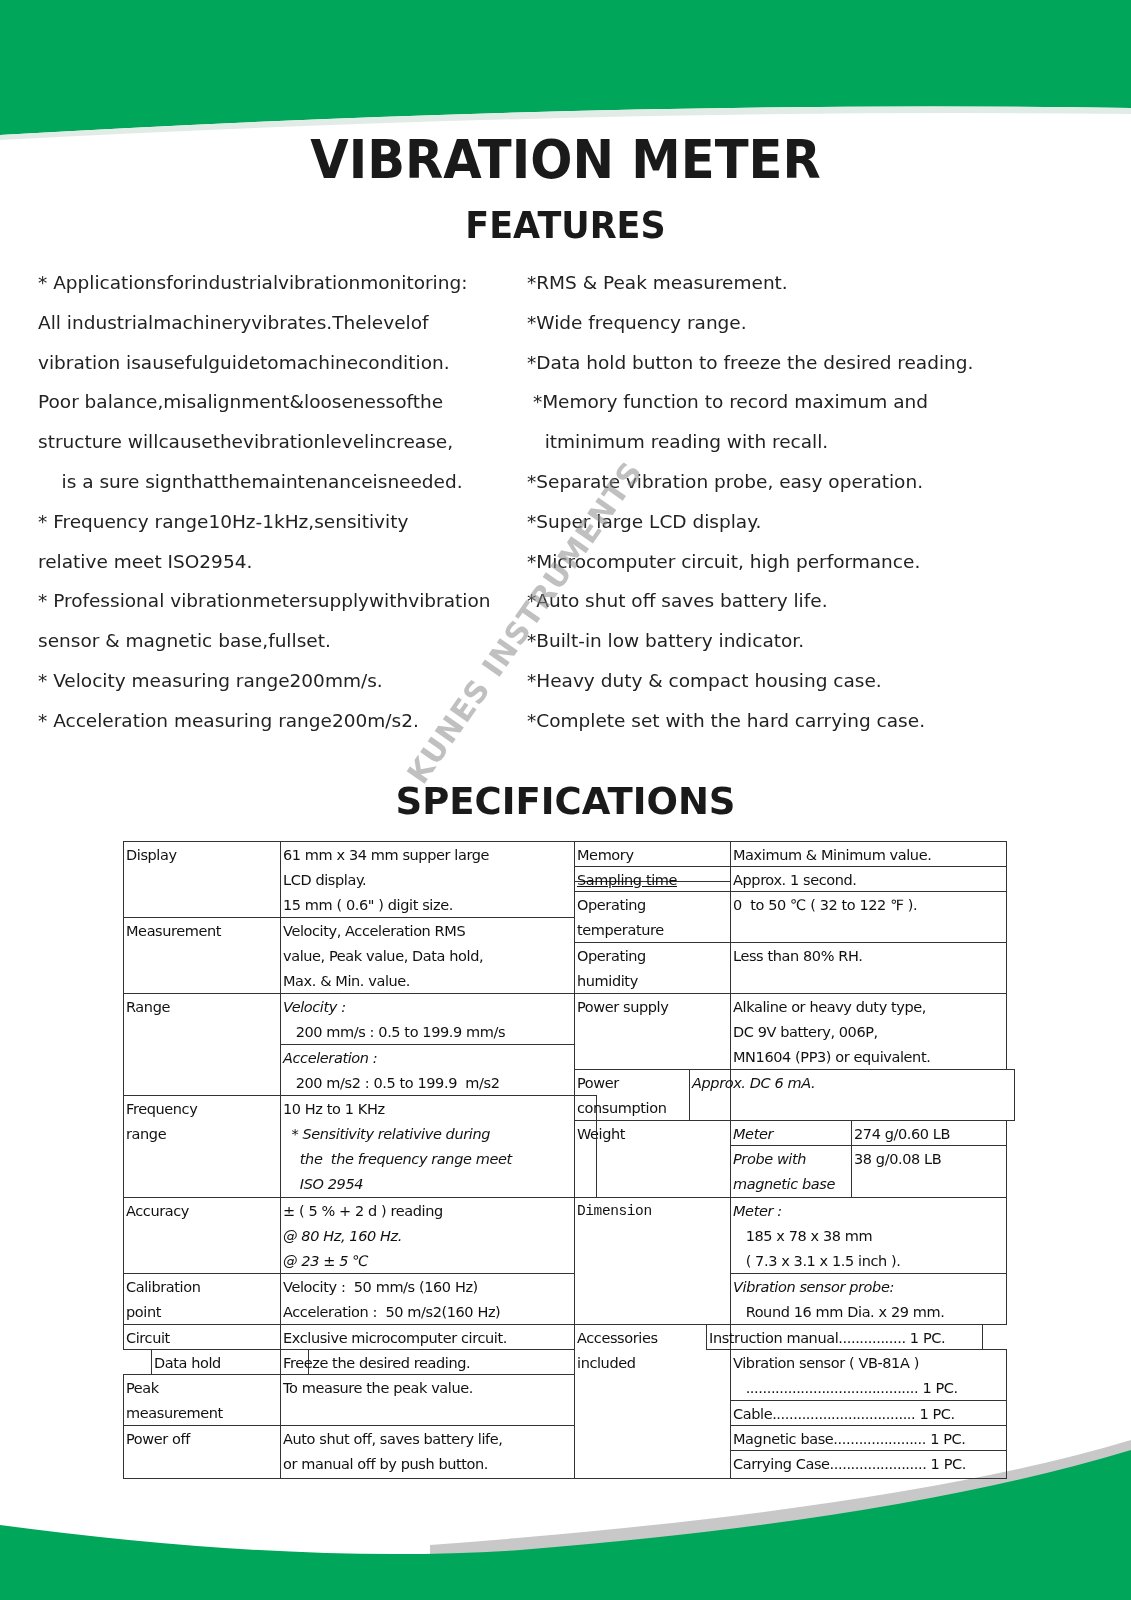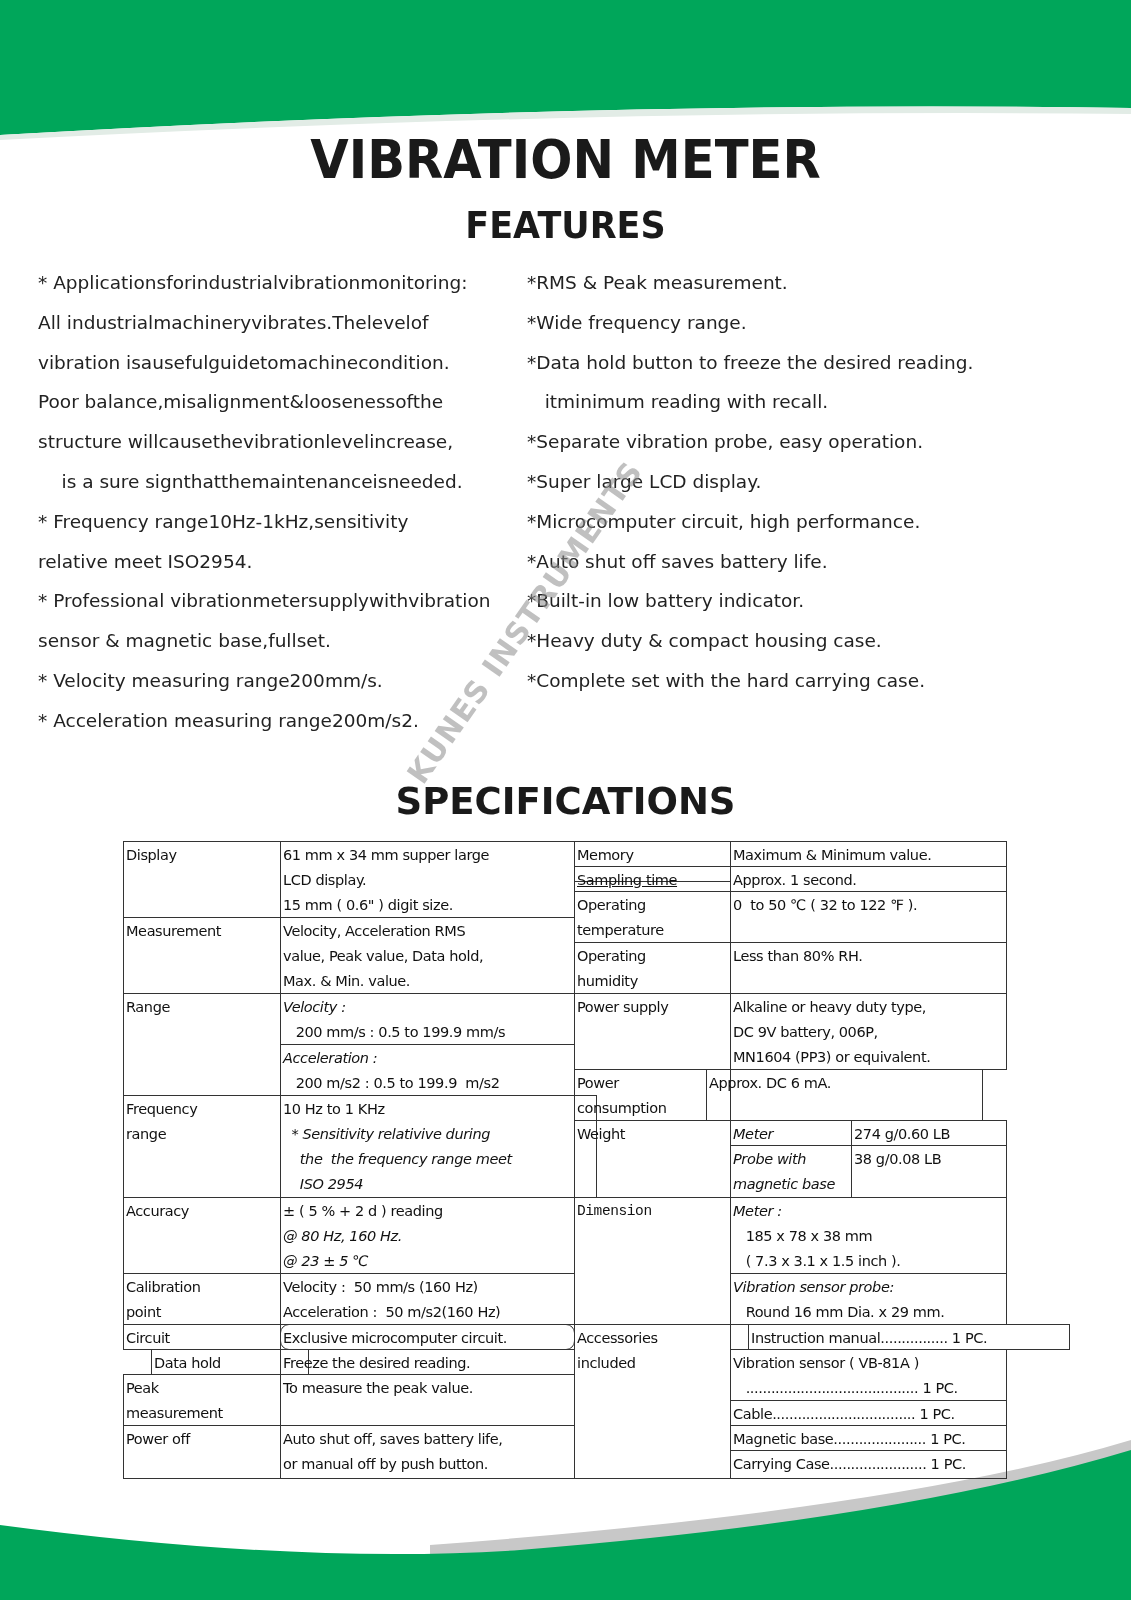--- a/index.html
+++ b/index.html
@@ -45,20 +45,21 @@
   <div>relative meet ISO2954.</div>
   <div>* Professional vibrationmetersupplywithvibration</div>
   <div>sensor &amp; magnetic base,fullset.</div>
   <div>* Velocity measuring range200mm/s.</div>
   <div>* Acceleration measuring range200m/s2.</div>
 </div>
 <div class="feat-col" id="feat-right">
   <div>*RMS &amp; Peak measurement.</div>
   <div>*Wide frequency range.</div>
   <div>*Data hold button to freeze the desired reading.</div>
+  <div> *Memory function to record maximum and</div>
   <div>   itminimum reading with recall.</div>
   <div>*Separate vibration probe, easy operation.</div>
   <div>*Super large LCD display.</div>
   <div>*Microcomputer circuit, high performance.</div>
   <div>*Auto shut off saves battery life.</div>
   <div>*Built-in low battery indicator.</div>
   <div>*Heavy duty &amp; compact housing case.</div>
   <div>*Complete set with the hard carrying case.</div>
 </div>
 
@@ -93,21 +94,21 @@
   <div class="cell" style="left:280px;top:1197px;width:295px;height:77px;"><span>± ( 5 % + 2 d ) reading</span>
 <span class="it">@ 80 Hz, 160 Hz.
 @ 23 ± 5 ℃</span></div>
 
   <div class="cell" style="left:123px;top:1273px;width:158px;height:52px;">Calibration
 point</div>
   <div class="cell" style="left:280px;top:1273px;width:295px;height:52px;">Velocity :  50 mm/s (160 Hz)
 Acceleration :  50 m/s2(160 Hz)</div>
 
   <div class="cell" style="left:123px;top:1324px;width:158px;height:26px;">Circuit</div>
-  <div class="cell" style="left:280px;top:1324px;width:295px;height:26px;border-radius:9px;">Exclusive microcomputer circuit.</div>
+  <div class="cell" style="left:280px;top:1324px;width:295px;height:26px;">Exclusive microcomputer circuit.</div>
 
   <div class="cell" style="left:123px;top:1349px;width:158px;height:26px;margin-left:28px;">Data hold</div>
   <div class="cell" style="left:280px;top:1349px;width:295px;height:26px;">Freeze the desired reading.</div>
 
   <div class="cell" style="left:123px;top:1374px;width:158px;height:52px;">Peak
 measurement</div>
   <div class="cell" style="left:280px;top:1374px;width:295px;height:52px;">To measure the peak value.</div>
 
   <div class="cell" style="left:123px;top:1425px;width:158px;height:54px;">Power off</div>
   <div class="cell" style="left:280px;top:1425px;width:295px;height:54px;">Auto shut off, saves battery life,
@@ -127,39 +128,39 @@
 humidity</div>
   <div class="cell" style="left:730px;top:942px;width:277px;height:52px;">Less than 80% RH.</div>
 
   <div class="cell" style="left:574px;top:993px;width:157px;height:77px;">Power supply</div>
   <div class="cell" style="left:730px;top:993px;width:277px;height:77px;">Alkaline or heavy duty type,
 DC 9V battery, 006P,
 MN1604 (PP3) or equivalent.</div>
 
   <div class="cell" style="left:574px;top:1069px;width:157px;height:52px;">Power
 consumption</div>
-  <div class="cell" style="left:706px;top:1069px;width:277px;height:52px;">Approx. DC 6 mA.</div>
+  <div class="cell" style="left:689px;top:1069px;width:326px;height:52px;font-style:italic;">Approx. DC 6 mA.</div>
 
   <div class="cell" style="left:574px;top:1120px;width:157px;height:78px;">Weight</div>
   <div class="cell it" style="left:730px;top:1120px;width:122px;height:26px;">Meter</div>
   <div class="cell" style="left:851px;top:1120px;width:156px;height:26px;">274 g/0.60 LB</div>
   <div class="cell it" style="left:730px;top:1145px;width:122px;height:53px;">Probe with
 magnetic base</div>
   <div class="cell" style="left:851px;top:1145px;width:156px;height:53px;">38 g/0.08 LB</div>
 
   <div class="cell" style="left:574px;top:1197px;width:157px;height:128px;font-family:Liberation Mono, monospace;">Dimension</div>
   <div class="cell" style="left:730px;top:1197px;width:277px;height:77px;"><span class="it">Meter :</span>
 <span>   185 x 78 x 38 mm
    ( 7.3 x 3.1 x 1.5 inch ).</span></div>
   <div class="cell" style="left:730px;top:1273px;width:277px;height:52px;"><span class="it">Vibration sensor probe:</span>
 <span>   Round 16 mm Dia. x 29 mm.</span></div>
 
   <div class="cell" style="left:574px;top:1324px;width:157px;height:155px;">Accessories
 included</div>
-  <div class="cell" style="left:748px;top:1324px;width:322px;height:26px;">Instruction manual................ 1 PC.</div>
+  <div class="cell" style="left:706px;top:1324px;width:277px;height:26px;">Instruction manual................ 1 PC.</div>
   <div class="cell" style="left:730px;top:1349px;width:277px;height:52px;">Vibration sensor ( VB-81A )
    ......................................... 1 PC.</div>
   <div class="cell" style="left:730px;top:1400px;width:277px;height:26px;">Cable.................................. 1 PC.</div>
   <div class="cell" style="left:730px;top:1425px;width:277px;height:26px;">Magnetic base...................... 1 PC.</div>
   <div class="cell" style="left:730px;top:1450px;width:277px;height:29px;">Carrying Case....................... 1 PC.</div>
 </div>
 
 <div class="watermark">KUNES INSTRUMENTS</div>
 
 </body></html>

